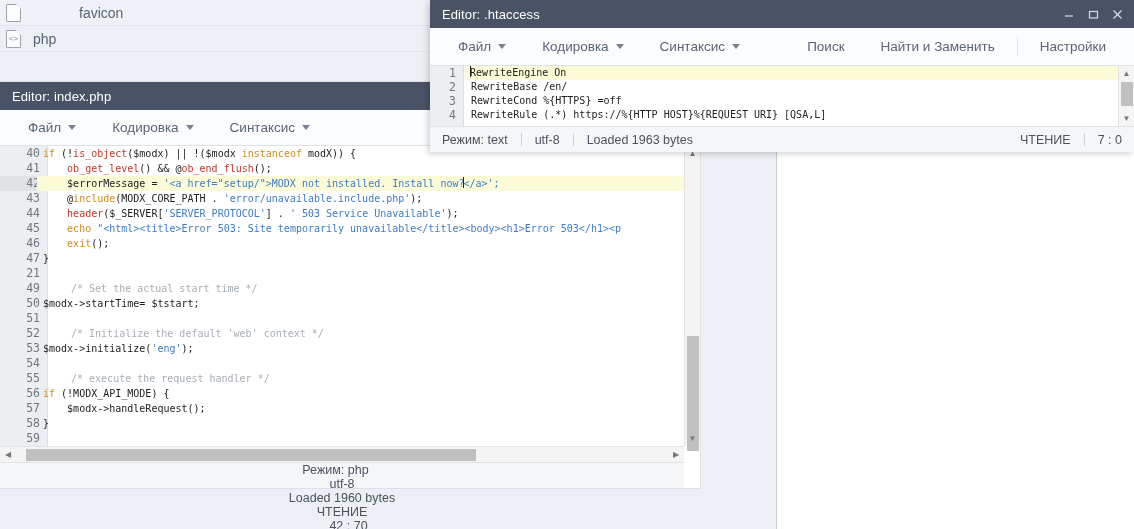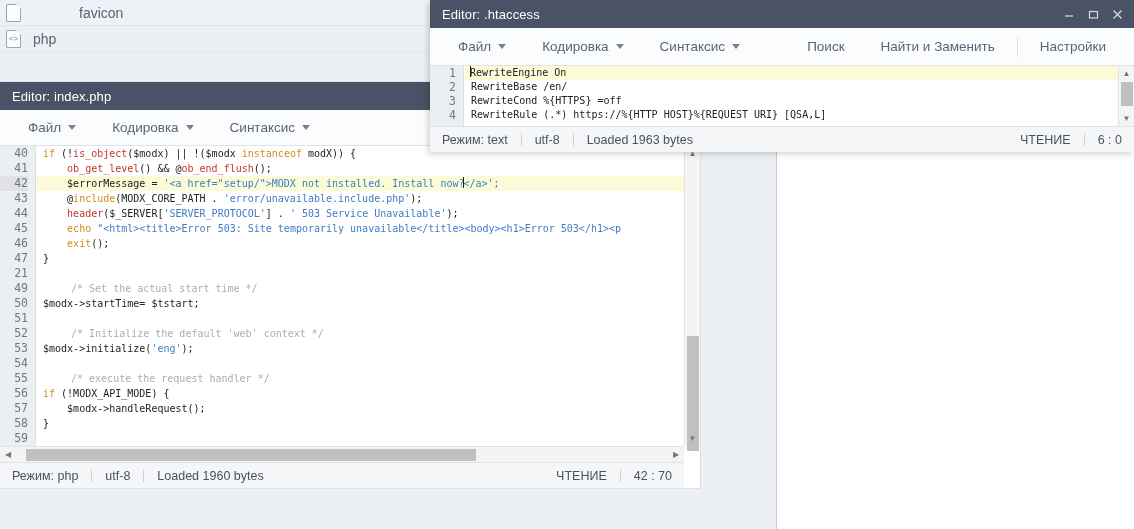--- a/index.html
+++ b/index.html
@@ -71,21 +71,21 @@
   .caret {
     width:0;height:0;border-left:4px solid transparent;border-right:4px solid transparent;
     border-top:5px solid #78808f; display:inline-block;
   }
   .menu-sep { width:1px; height:20px; background:#dfe3e8; margin:0 4px; }
   .menu-spacer { flex:1; }
 
   
   .code-wrap { position:relative; background:#ffffff; overflow:hidden; }
   .gutter {
-    position:absolute; left:0; top:0; bottom:0; width:36px;
+    position:absolute; left:0; top:0; bottom:0; width:48px;
     background:#eceff1; border-right:1px solid #dcdfe3;
     color:#6f7782; font-family:"DejaVu Sans Mono", monospace;
     font-size:11.5px; text-align:right; padding-right:7px;
   }
   .gutter .ln { height:15px; line-height:15px; }
   .gutter .ln.cur { background:#e0e2e5; }
   .codelines {
     position:absolute; left:37px; top:0; right:0; bottom:0;
     font-family:"DejaVu Sans Mono", monospace;
     font-size:10px; white-space:pre; overflow:hidden;
@@ -221,21 +221,21 @@
 
       <div class="hsb" style="right:16px;">
         <div class="arw">◀</div>
         <div class="track">
           <div class="thumb" style="left:10px;width:450px;"></div>
         </div>
         <div class="arw">▶</div>
       </div>
     </div>
 
-    <div class="status" style="position:absolute;left:0;right:16px;bottom:0;">
+    <div class="status" style="position:absolute;left:0;right:16px;bottom:0;flex-direction:column;">
       <span class="seg">Режим: php</span>
       <span class="divider"></span>
       <span class="seg">utf-8</span>
       <span class="divider"></span>
       <span class="seg">Loaded 1960 bytes</span>
       <span class="grow"></span>
       <span class="seg">ЧТЕНИЕ</span>
       <span class="divider"></span>
       <span class="seg" style="padding-right:0;">42 : 70</span>
     </div>
@@ -308,17 +308,17 @@
 
     <div class="status" style="position:absolute;left:0;right:0;bottom:0;">
       <span class="seg">Режим: text</span>
       <span class="divider"></span>
       <span class="seg">utf-8</span>
       <span class="divider"></span>
       <span class="seg">Loaded 1963 bytes</span>
       <span class="grow"></span>
       <span class="seg">ЧТЕНИЕ</span>
       <span class="divider"></span>
-      <span class="seg" style="padding-right:0;">6 : 0</span>
+      <span class="seg" style="padding-right:0;">7 : 0</span>
     </div>
   </div>
 
 </div>
 
 </body></html>

